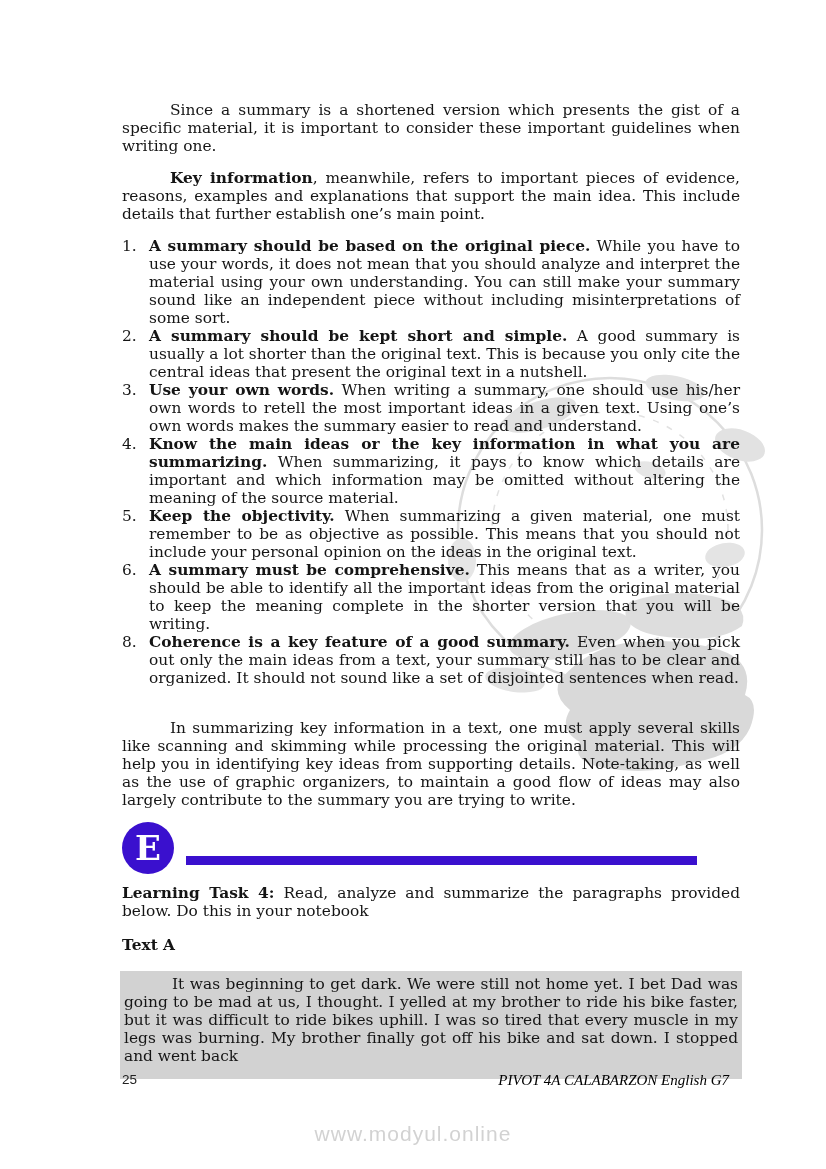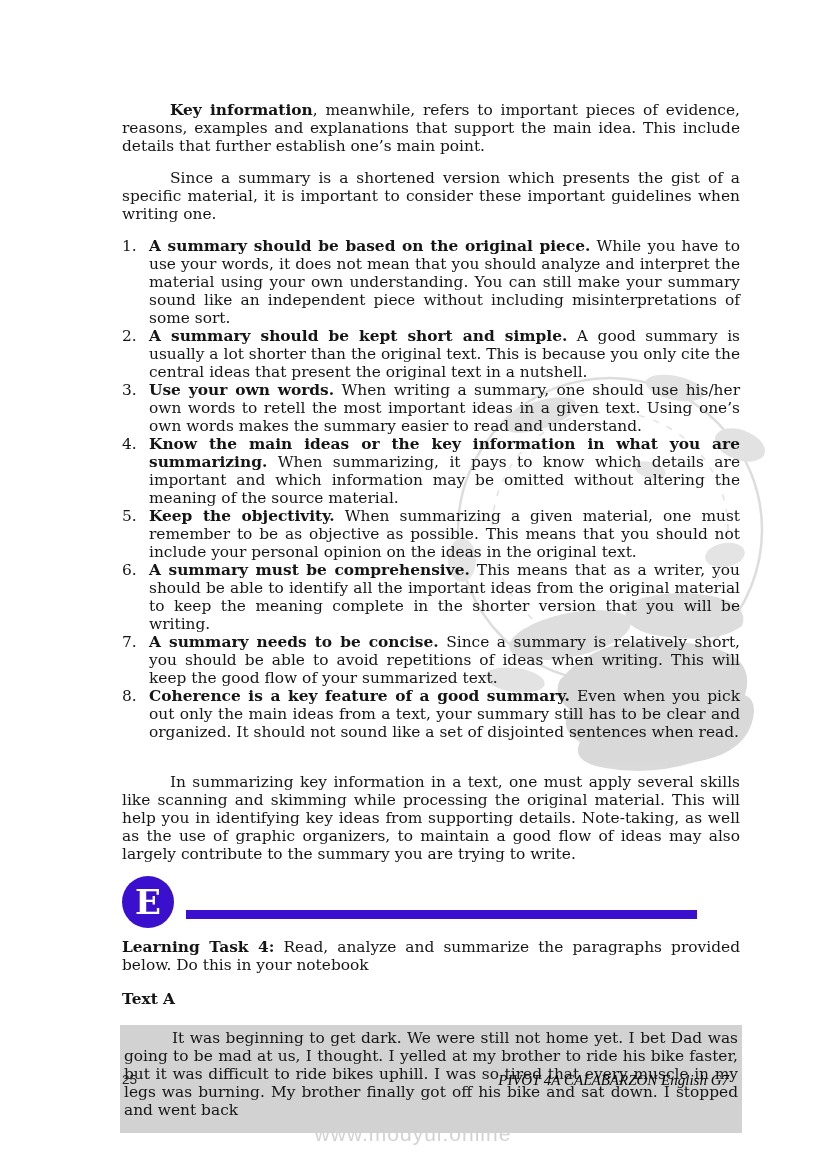--- a/index.html
+++ b/index.html
@@ -82,32 +82,31 @@
       <ellipse cx="95" cy="330" rx="30" ry="12" fill="#dadada" transform="rotate(8 95 330)"></ellipse>
       <path fill="#cdcdcd" d="M140 330 Q170 295 215 292 Q262 288 300 300 Q335 312 325 345 Q340 352 330 378 Q318 405 275 412 Q230 426 185 418 Q150 412 160 392 Q138 380 150 360 Q132 345 140 330 Z"></path>
       <path fill="#d2d2d2" d="M210 252 Q250 238 292 246 Q330 254 322 276 Q300 292 258 288 Q220 286 208 272 Q202 260 210 252 Z"></path>
       <ellipse cx="305" cy="205" rx="20" ry="12" fill="#dbdbdb" transform="rotate(-10 305 205)"></ellipse>
       <ellipse cx="230" cy="120" rx="16" ry="8" fill="#dedede" transform="rotate(15 230 120)"></ellipse>
     </g>
   </svg>
 
   <main class="content">
 
+    <p class="para indent">Since a summary is a shortened version which presents the gist of a specific material, it is important to consider these important guidelines when writing one.</p>
+
     <p class="para indent"><strong>Key information</strong><span>, meanwhile, refers to important pieces of evidence, reasons, examples and explanations that support the main idea. This include details that further establish one’s main point.</span></p>
-
-    <p class="para indent">Since a summary is a shortened version which presents the gist of a specific material, it is important to consider these important guidelines when writing one.</p>
 
     <ol class="guidelines">
       <li><span class="g-num">1.</span><strong>A summary should be based on the original piece.</strong><span> While you have to use your words, it does not mean that you should analyze and interpret the material using your own understanding. You can still make your summary sound like an independent piece without including misinterpretations of some sort.</span></li>
       <li><span class="g-num">2.</span><strong>A summary should be kept short and simple.</strong><span> A good summary is usually a lot shorter than the original text. This is because you only cite the central ideas that present the original text in a nutshell.</span></li>
       <li><span class="g-num">3.</span><strong>Use your own words.</strong><span> When writing a summary, one should use his/her own words to retell the most important ideas in a given text. Using one’s own words makes the summary easier to read and understand.</span></li>
       <li><span class="g-num">4.</span><strong>Know the main ideas or the key information in what you are summarizing.</strong><span> When summarizing, it pays to know which details are important and which information may be omitted without altering the meaning of the source material.</span></li>
       <li><span class="g-num">5.</span><strong>Keep the objectivity.</strong><span> When summarizing a given material, one must remember to be as objective as possible. This means that you should not include your personal opinion on the ideas in the original text.</span></li>
       <li><span class="g-num">6.</span><strong>A summary must be comprehensive.</strong><span> This means that as a writer, you should be able to identify all the important ideas from the original material to keep the meaning complete in the shorter version that you will be writing.</span></li>
-      <li><span class="g-num">7.</span><strong>A summary needs to be concise.</strong><span> Since a summary is relatively short, you should be able to avoid repetitions of ideas when writing. This will keep the good flow of your summarized text.</span></li>
       <li><span class="g-num">8.</span><strong>Coherence is a key feature of a good summary.</strong><span> Even when you pick out only the main ideas from a text, your summary still has to be clear and organized. It should not sound like a set of disjointed sentences when read.</span></li>
     </ol>
 
     <p class="para indent closing">In summarizing key information in a text, one must apply several skills like scanning and skimming while processing the original material. This will help you in identifying key ideas from supporting details. Note-taking, as well as the use of graphic organizers, to maintain a good flow of ideas may also largely contribute to the summary you are trying to write.</p>
 
     <div class="section-marker">
       <span class="badge">
           <span>E</span>
         </span>
       <span class="marker-bar"></span>

